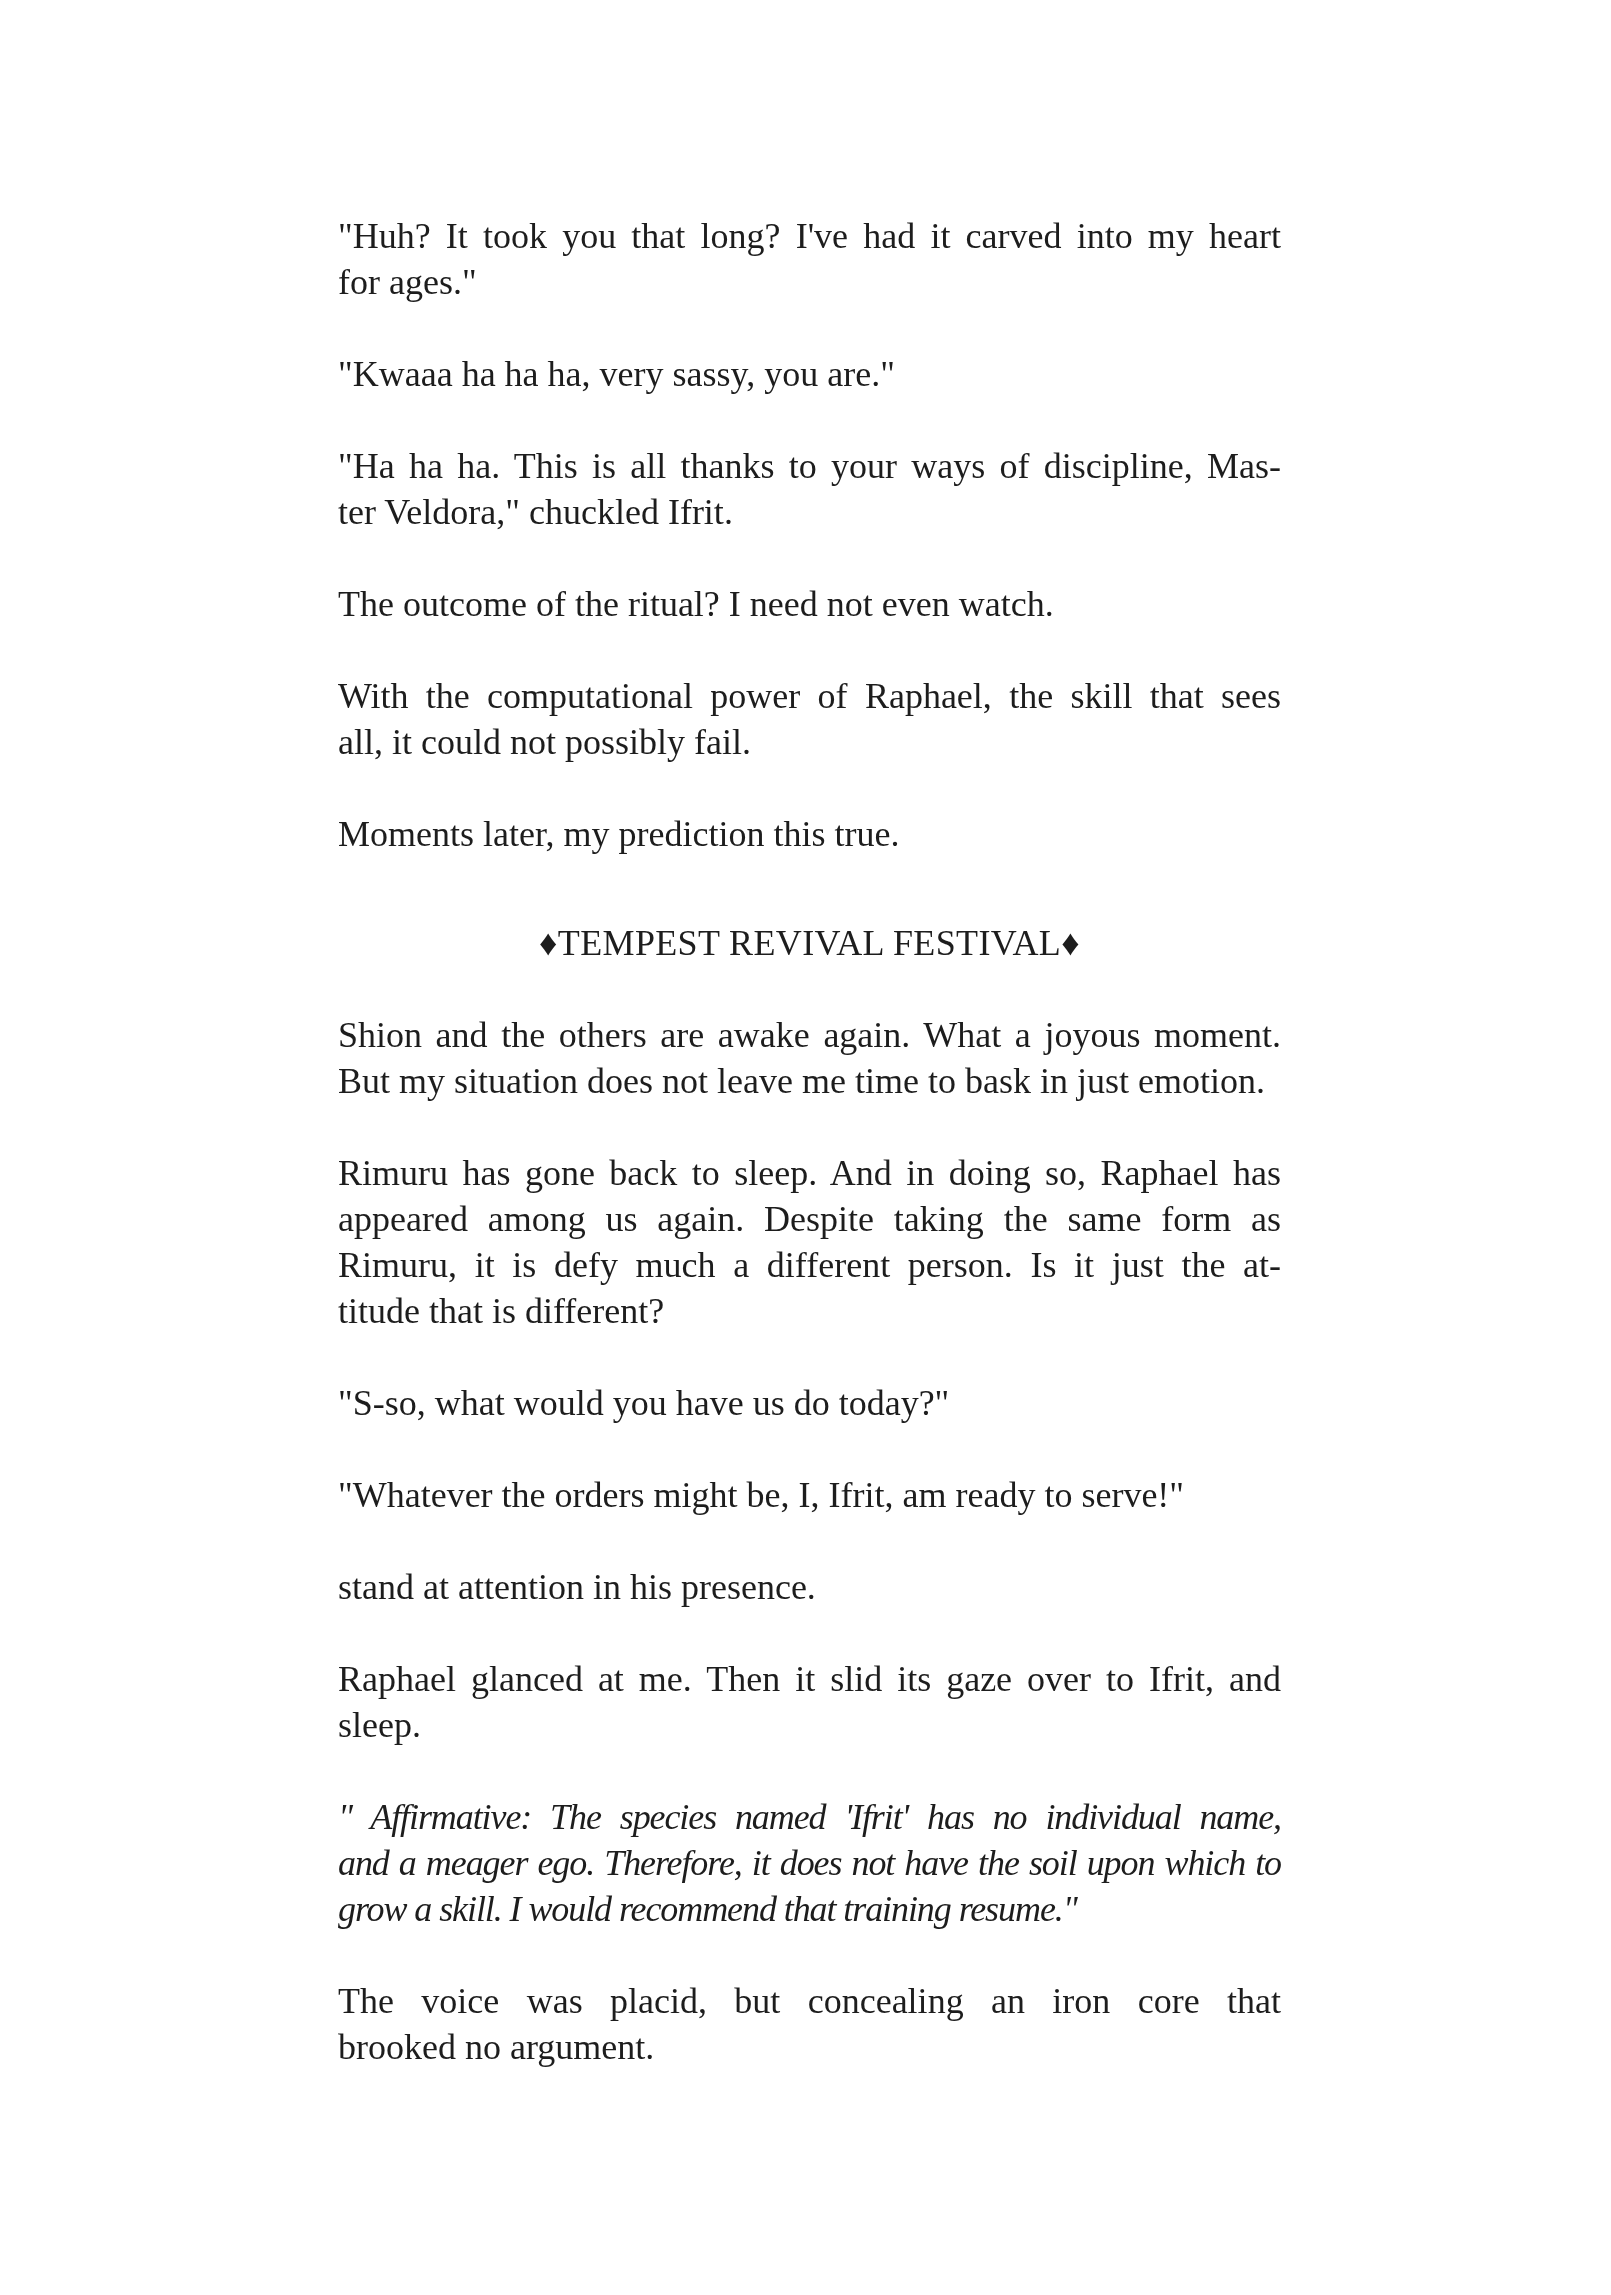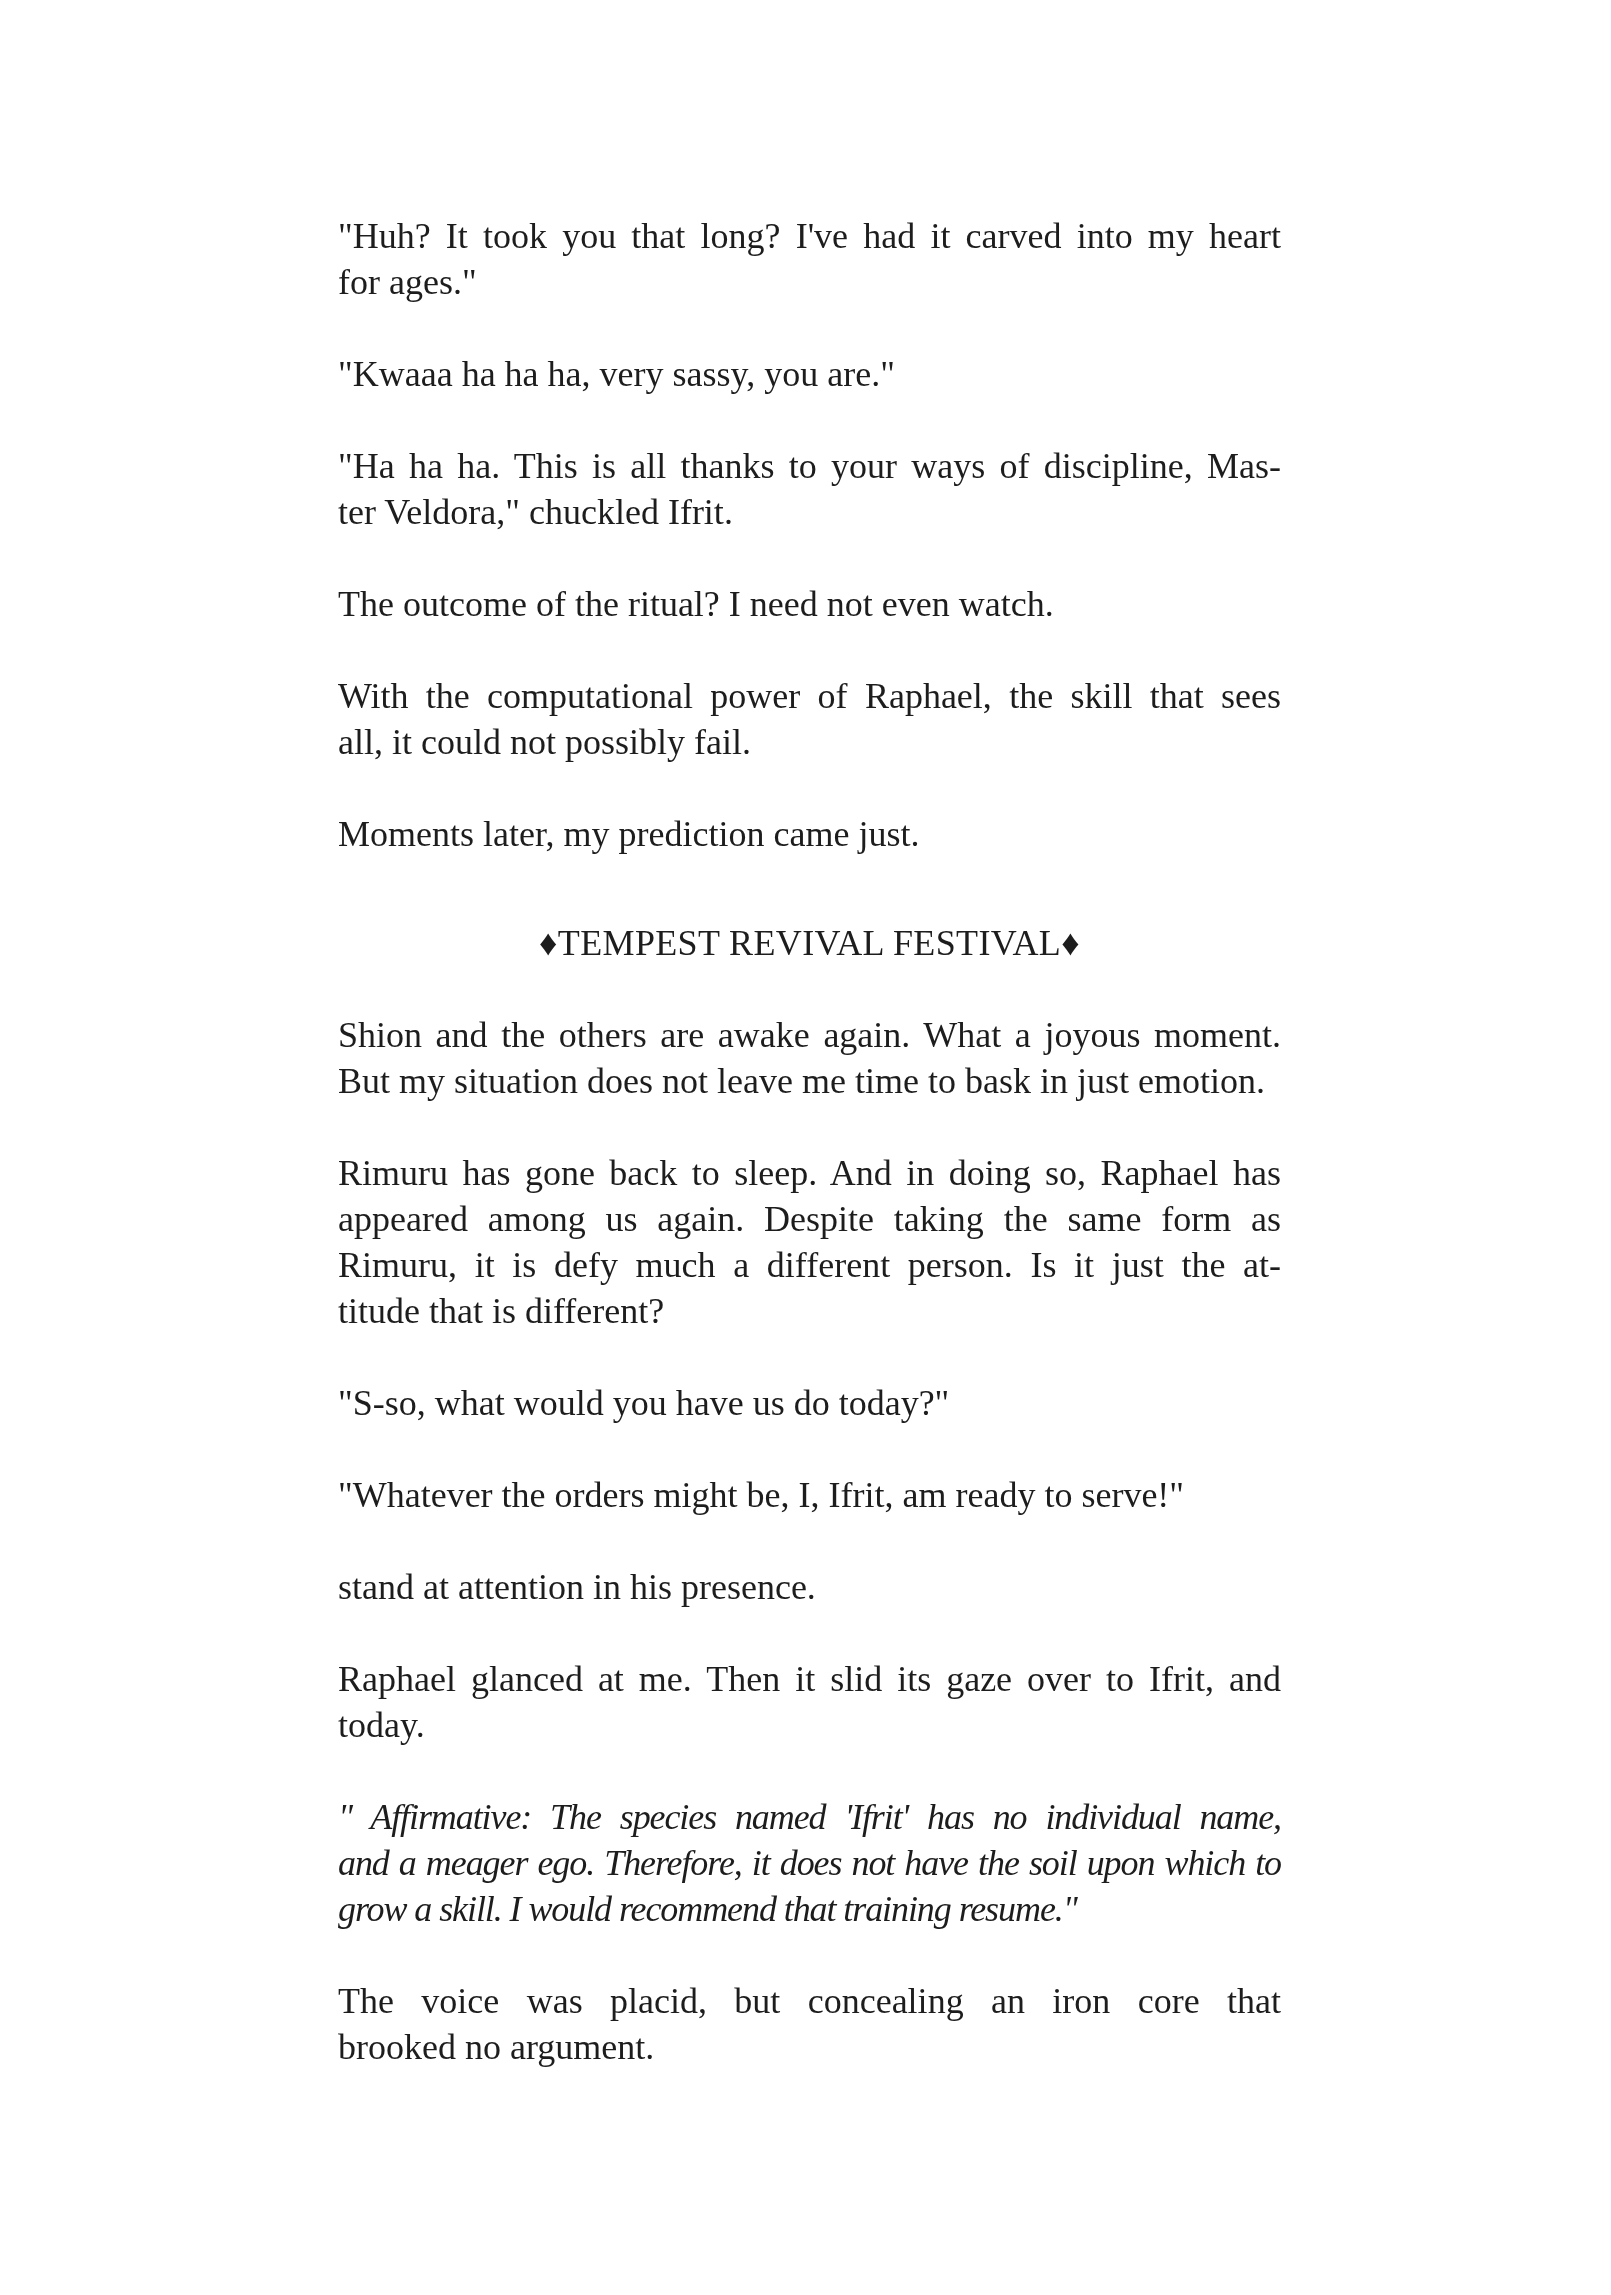--- a/index.html
+++ b/index.html
@@ -67,21 +67,21 @@
         <div class="line last">ter Veldora," chuckled Ifrit.</div>
       </div>
       <div class="para body">
         <div class="line last">The outcome of the ritual? I need not even watch.</div>
       </div>
       <div class="para body">
         <div class="line">With the computational power of Raphael, the skill that sees</div>
         <div class="line last">all, it could not possibly fail.</div>
       </div>
       <div class="para body">
-        <div class="line last">Moments later, my prediction came just.</div>
+        <div class="line last">Moments later, my prediction this true.</div>
       </div>
       <div class="para heading">
         <div class="line last">♦TEMPEST REVIVAL FESTIVAL♦</div>
       </div>
       <div class="para body">
         <div class="line">Shion and the others are awake again. What a joyous moment.</div>
         <div class="line last">But my situation does not leave me time to bask in just emotion.</div>
       </div>
       <div class="para body">
         <div class="line">Rimuru has gone back to sleep. And in doing so, Raphael has</div>
@@ -93,21 +93,21 @@
         <div class="line last">"S-so, what would you have us do today?"</div>
       </div>
       <div class="para body">
         <div class="line last">"Whatever the orders might be, I, Ifrit, am ready to serve!"</div>
       </div>
       <div class="para body">
         <div class="line last">stand at attention in his presence.</div>
       </div>
       <div class="para body">
         <div class="line">Raphael glanced at me. Then it slid its gaze over to Ifrit, and</div>
-        <div class="line last">today.</div>
+        <div class="line last">sleep.</div>
       </div>
       <div class="para italic">
         <div class="line">" Affirmative: The species named 'Ifrit' has no individual name,</div>
         <div class="line">and a meager ego. Therefore, it does not have the soil upon which to</div>
         <div class="line last">grow a skill. I would recommend that training resume."</div>
       </div>
       <div class="para body">
         <div class="line">The voice was placid, but concealing an iron core that</div>
         <div class="line last">brooked no argument.</div>
       </div>

